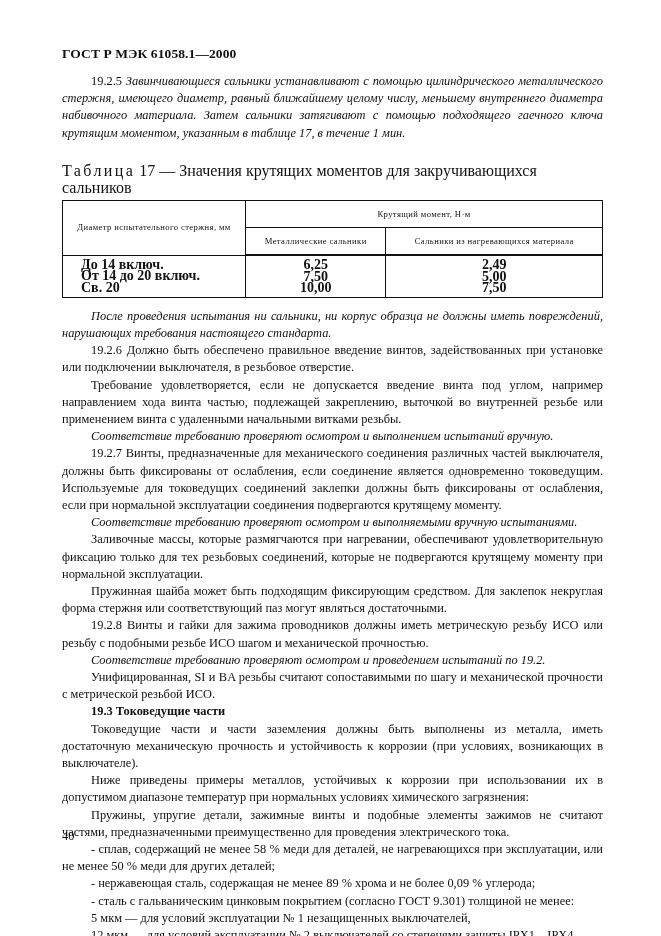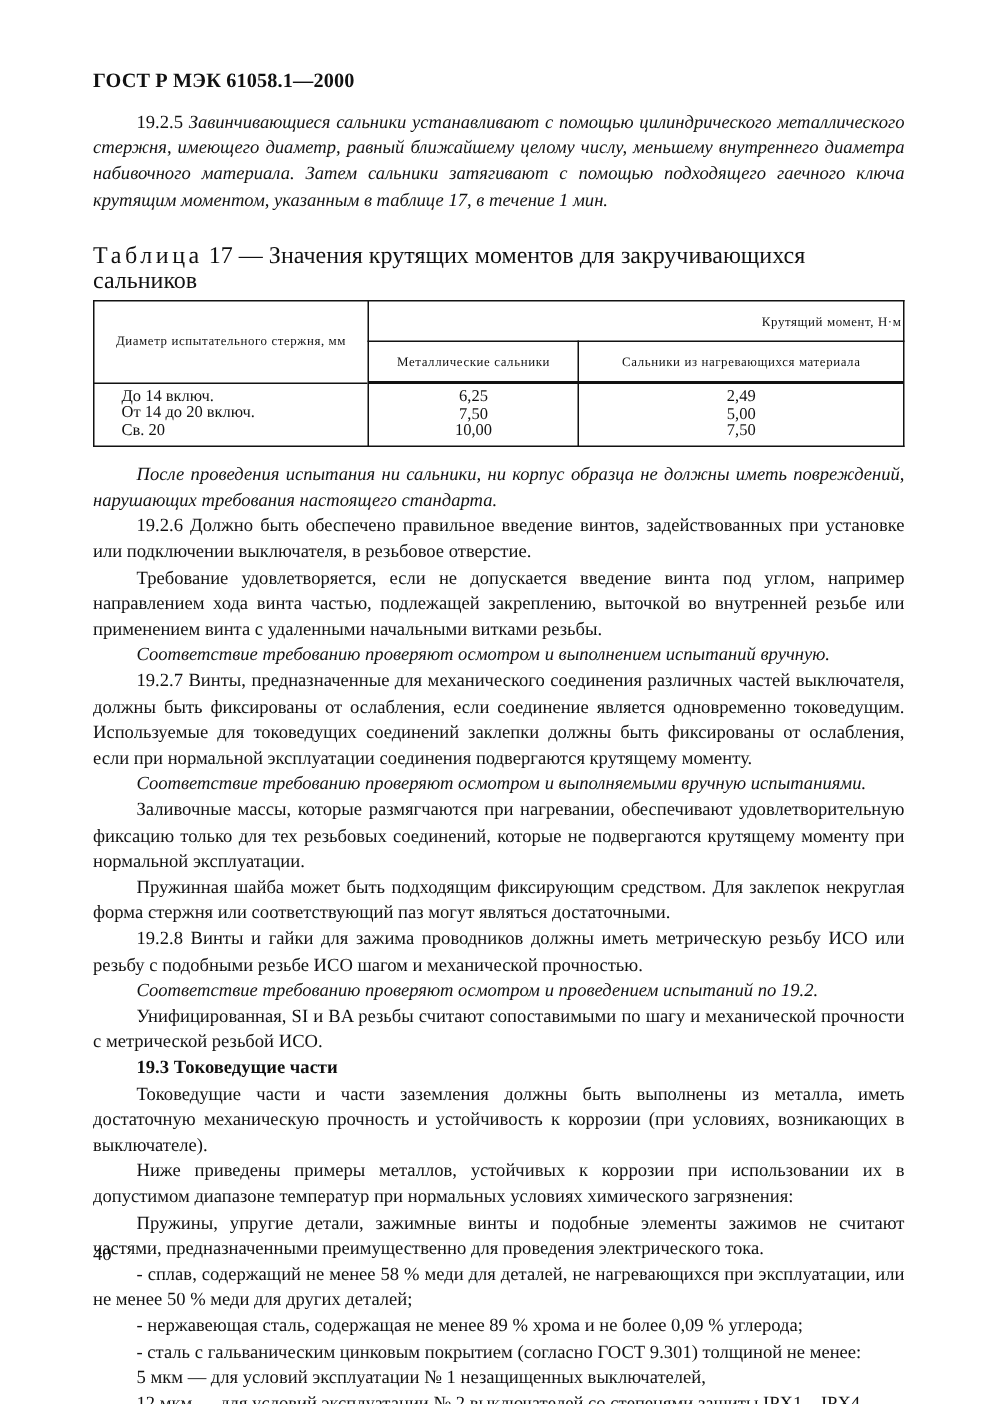--- a/index.html
+++ b/index.html
@@ -8,24 +8,24 @@
   .page-header { position: absolute; left: 62px; top: 46px; font-weight: bold; font-size: 13.5px; letter-spacing: 0.1px; }
   .body-text { position: absolute; left: 62px; top: 73px; width: 541px; font-size: 12.4px; line-height: 17.2px; }
   .p { margin: 0; text-align: justify; text-indent: 29px; }
   .p.i { font-style: italic; }
   .p.b { font-weight: bold; }
   .table-caption { margin: 20px 0 4px 0; font-size: 16px; text-indent: 0; }
   .table-caption .spaced { letter-spacing: 2.4px; }
   table.t17 { width: 541px; border-collapse: collapse; font-size: 10px; margin-bottom: 10px; }
   table.t17 th { font-weight: normal; border: 1.4px solid #111; letter-spacing: 0.4px; font-size: 8.6px; text-align: center; }
   table.t17 th.h-diam { width: 180px; height: 50px; }
-  table.t17 th.h-torque { height: 24px; border-bottom-width: 1.6px; text-align: right; }
+  table.t17 th.h-torque { height: 24px; border-bottom-width: 1.6px; }
   table.t17 th.h-sub { height: 24px; }
   table.t17 tr.head-last th { border-bottom-width: 2px; }
-  table.t17 td { border-left: 1.4px solid #111; border-right: 1.4px solid #111; padding: 0; font-size: 11px; line-height: 11.5px; vertical-align: top; }
+  table.t17 td { border-left: 1.4px solid #111; border-right: 1.4px solid #111; padding: 0; font-size: 14px; line-height: 11.5px; vertical-align: top; font-weight: bold; }
   table.t17 tr.body-row td { border-bottom: 1.4px solid #111; padding: 3px 0 3px 0; }
   td.c-diam { padding-left: 18px !important; text-align: left; }
   td.c-num { text-align: center; }
   .cell-line { display: block; }
   .page-number { position: absolute; left: 62px; top: 829px; font-size: 12.4px; }
 </style>
 </head>
 <body>
 
 <div class="page-header">ГОСТ Р МЭК 61058.1—2000</div>

